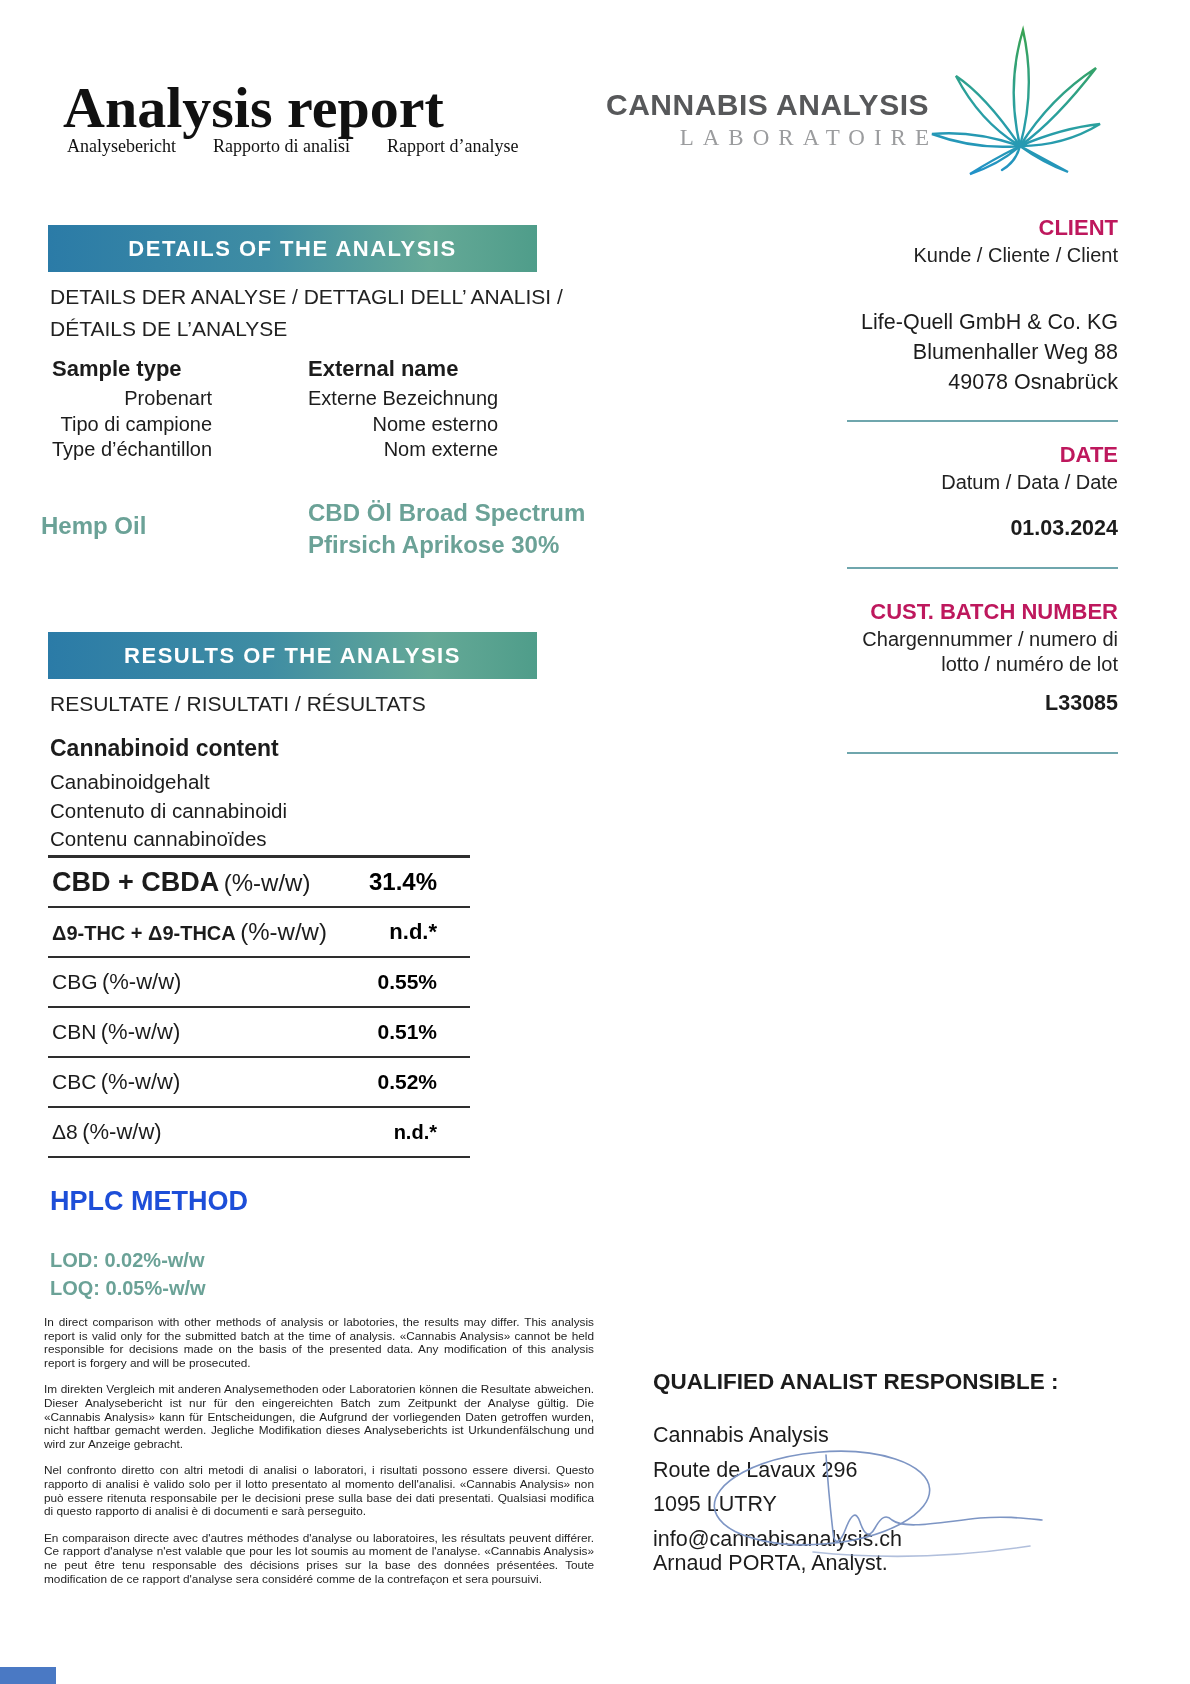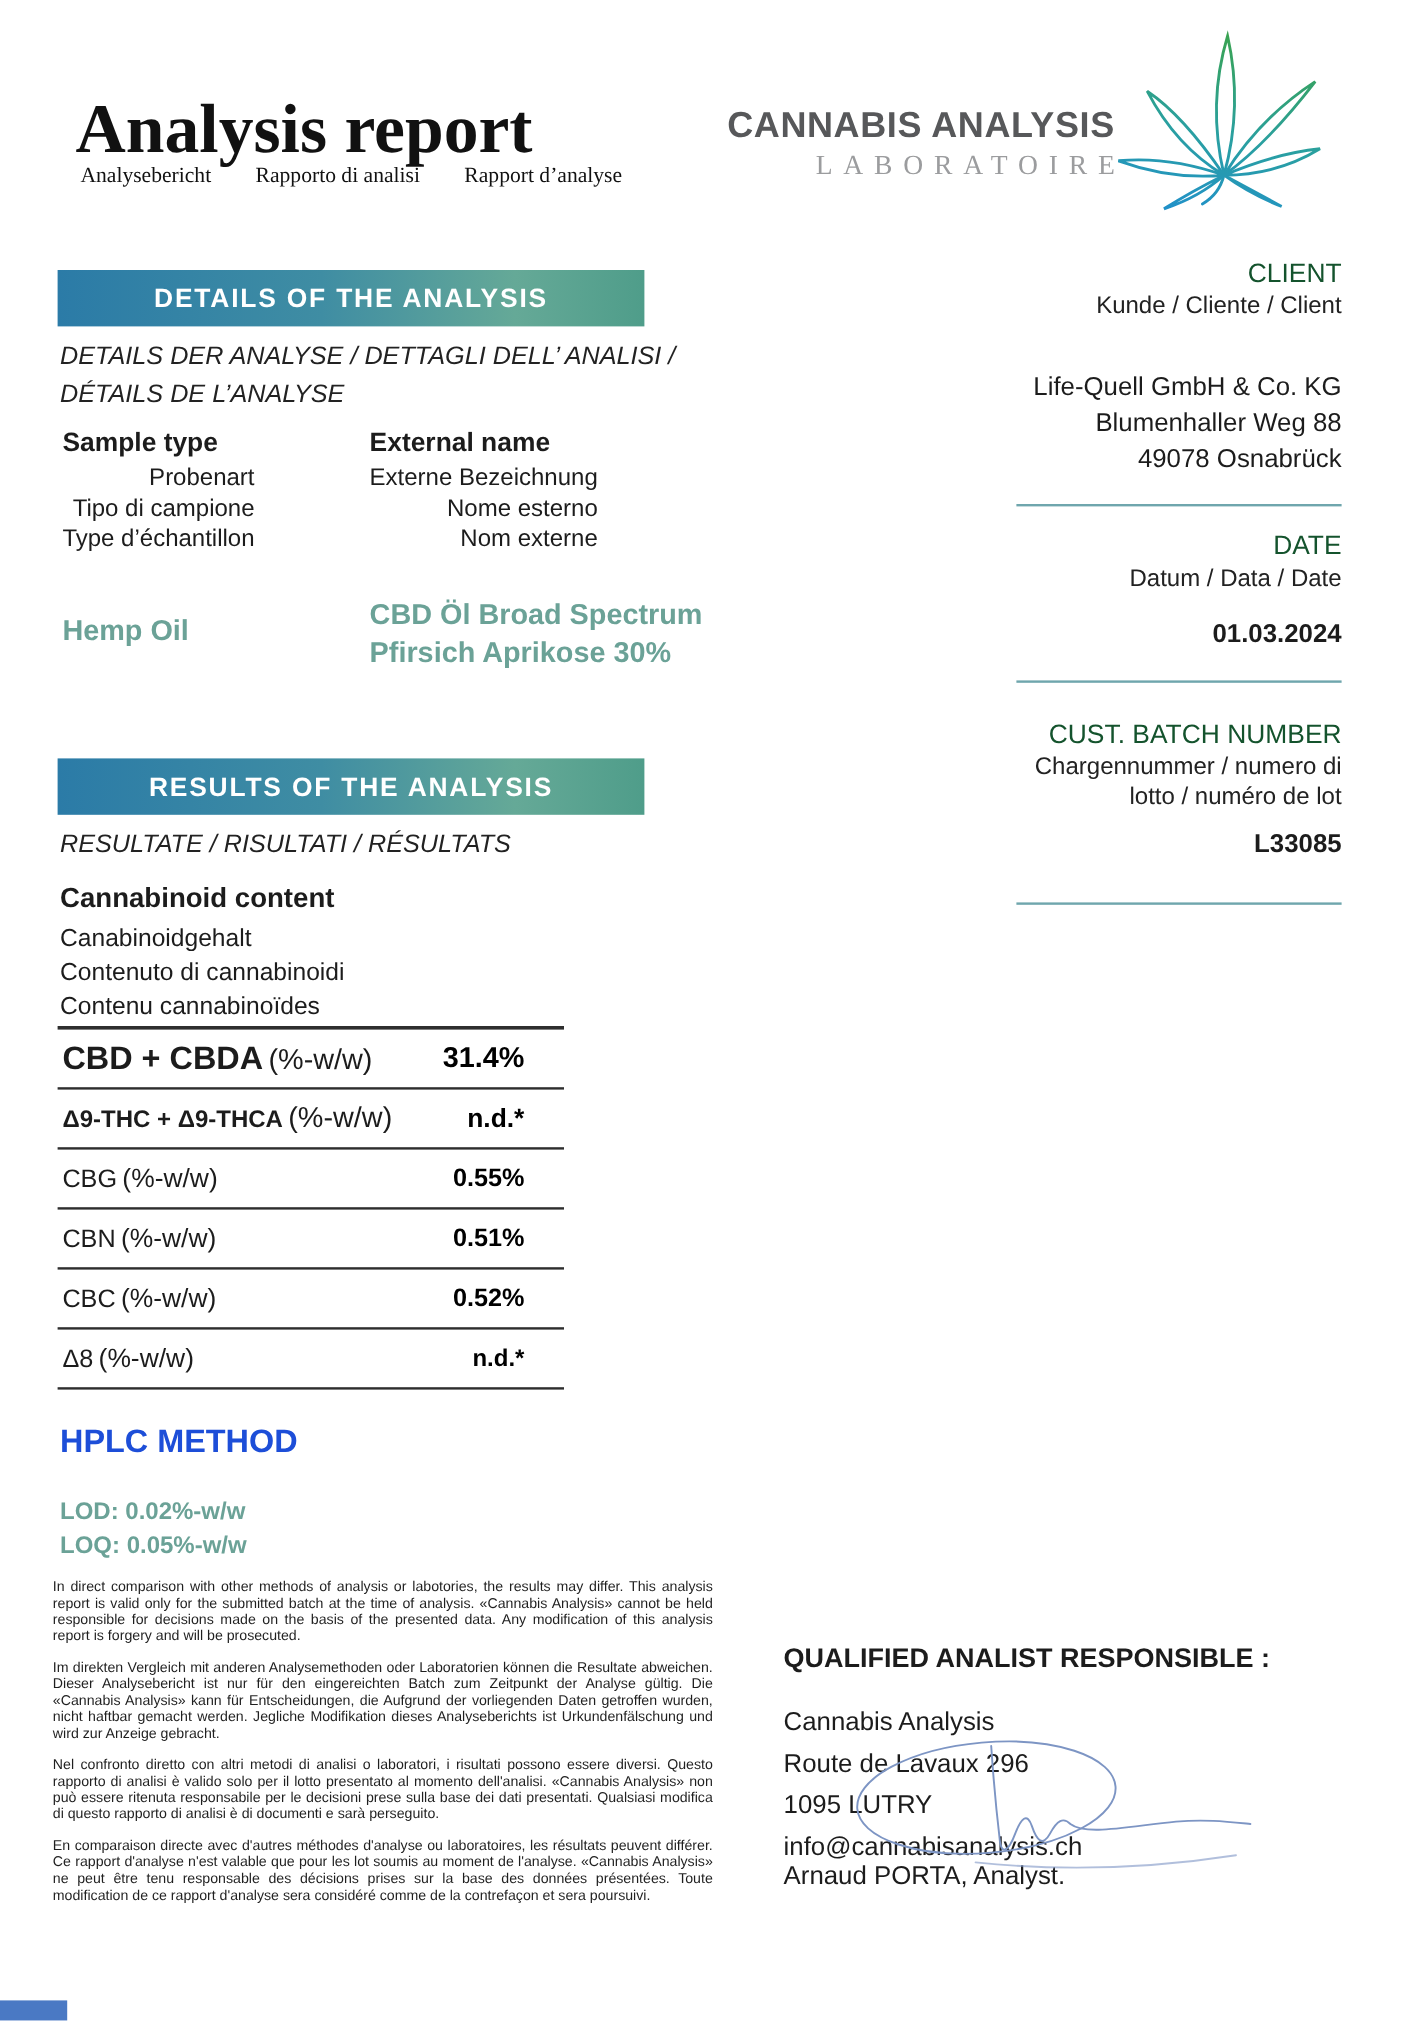--- a/index.html
+++ b/index.html
@@ -29,38 +29,38 @@
   .leaf-wrap { position:absolute; left:928px; top:24px; width:178px; height:154px; }
   
   .banner {
     position:absolute; left:48px; width:489px; height:47px;
     background:linear-gradient(90deg,#2b7ba7 0%,#3f8da3 45%,#65a997 78%,#4f9d8a 100%);
     color:#fff; font-weight:bold; font-size:22px; letter-spacing:1.5px;
     display:flex; align-items:center; justify-content:center;
   }
   .banner-details { top:225px; }
   .banner-results { top:632px; }
-  .banner-sub { position:absolute; left:50px; font-size:21px; line-height:32px; color:#222;font-style:italic; }
+  .banner-sub { position:absolute; left:50px; font-size:21px; line-height:32px; color:#222; }
   .details-sub { top:281px; width:515px; }
   .results-sub { top:688px; }
   
   .field-label { position:absolute; top:356px; font-size:22px; font-weight:bold; }
   .field-trans { position:absolute; top:386px; font-size:20px; line-height:25.5px;text-align:right; }
   .col-left  { left:52px; }
   .col-right { left:308px; }
   .sample-value {
-    position:absolute; left:52px; top:512px; font-size:24px; font-weight:bold; color:#6ba297;
+    position:absolute; left:41px; top:512px; font-size:24px; font-weight:bold; color:#6ba297;
   }
   .external-value {
     position:absolute; left:308px; top:497px; width:300px;
     font-size:24px; font-weight:bold; line-height:32px; color:#6ba297;
   }
   
   .right-panel { position:absolute; left:847px; top:215px; width:271px; text-align:right; }
-  .panel-heading { font-size:22px; font-weight:normal; color:#14532d; }
+  .panel-heading { font-size:22px; font-weight:bold; color:#be185d; }
   .panel-sub { font-size:20px; margin-top:3px; color:#222; }
   .client-lines { margin-top:40px; font-size:21.5px; font-weight:normal; line-height:30px; }
   .panel-divider { border:none; border-top:2px solid #6fa6ad; margin-top:23px; }
   .mt-date-head { margin-top:20px; }
   .date-value { margin-top:22px; font-size:21.5px; font-weight:bold; }
   .div-date { margin-top:26px; }
   .mt-batch-head { margin-top:30px; }
   .batch-sub { font-size:20px; line-height:25px; margin-top:2px; }
   .batch-value { margin-top:14px; font-size:21.5px; font-weight:bold; }
   .div-batch { margin-top:36px; }

